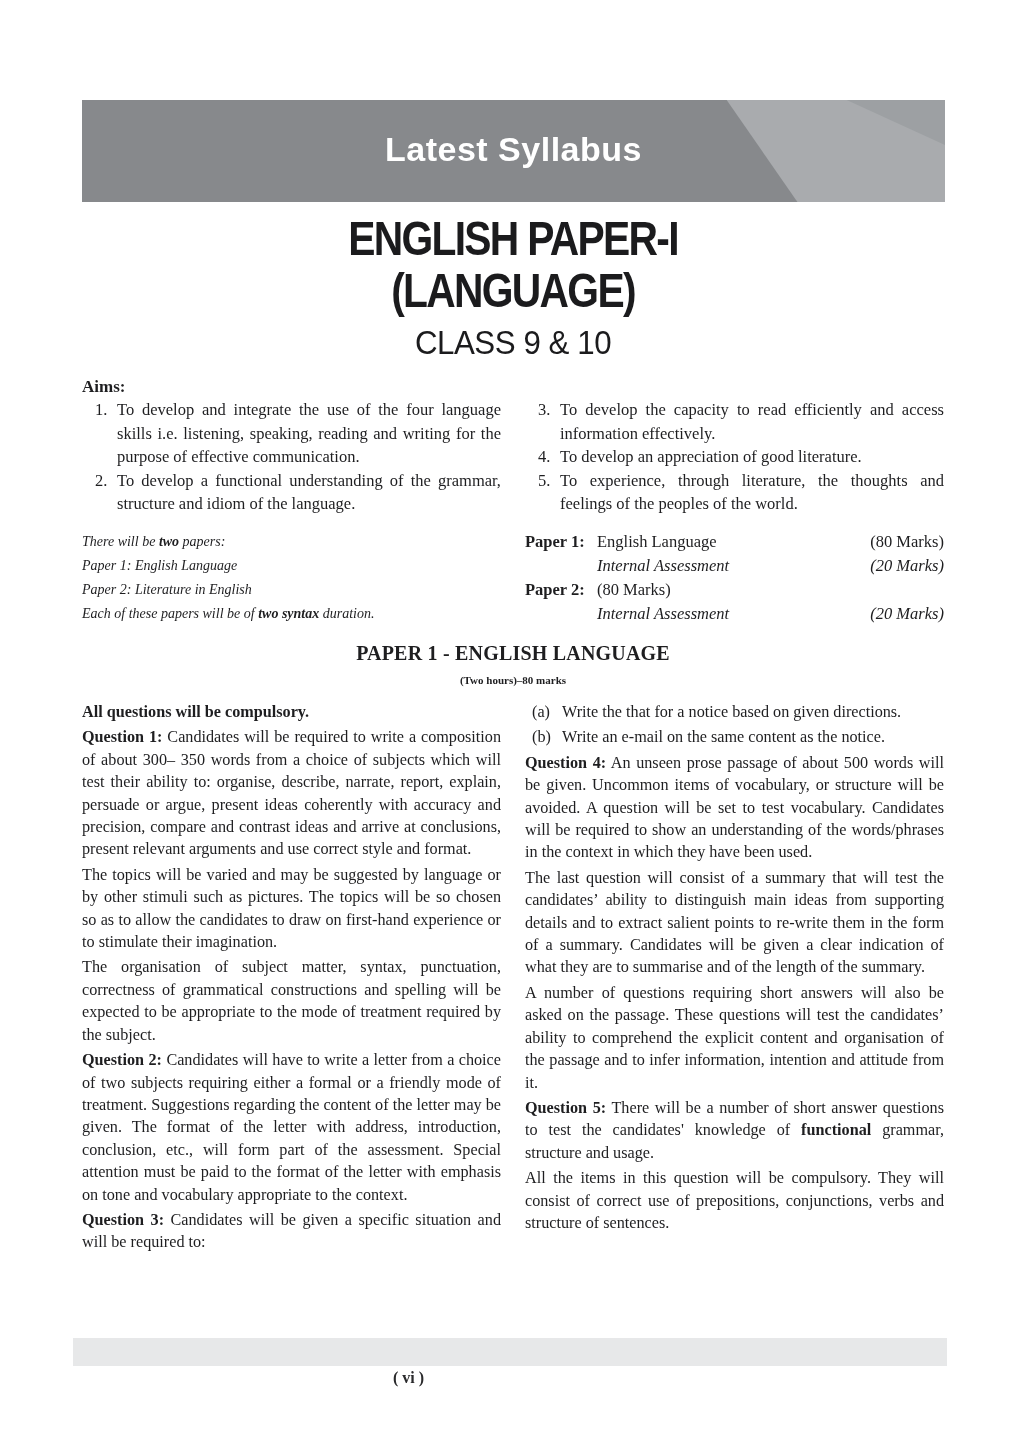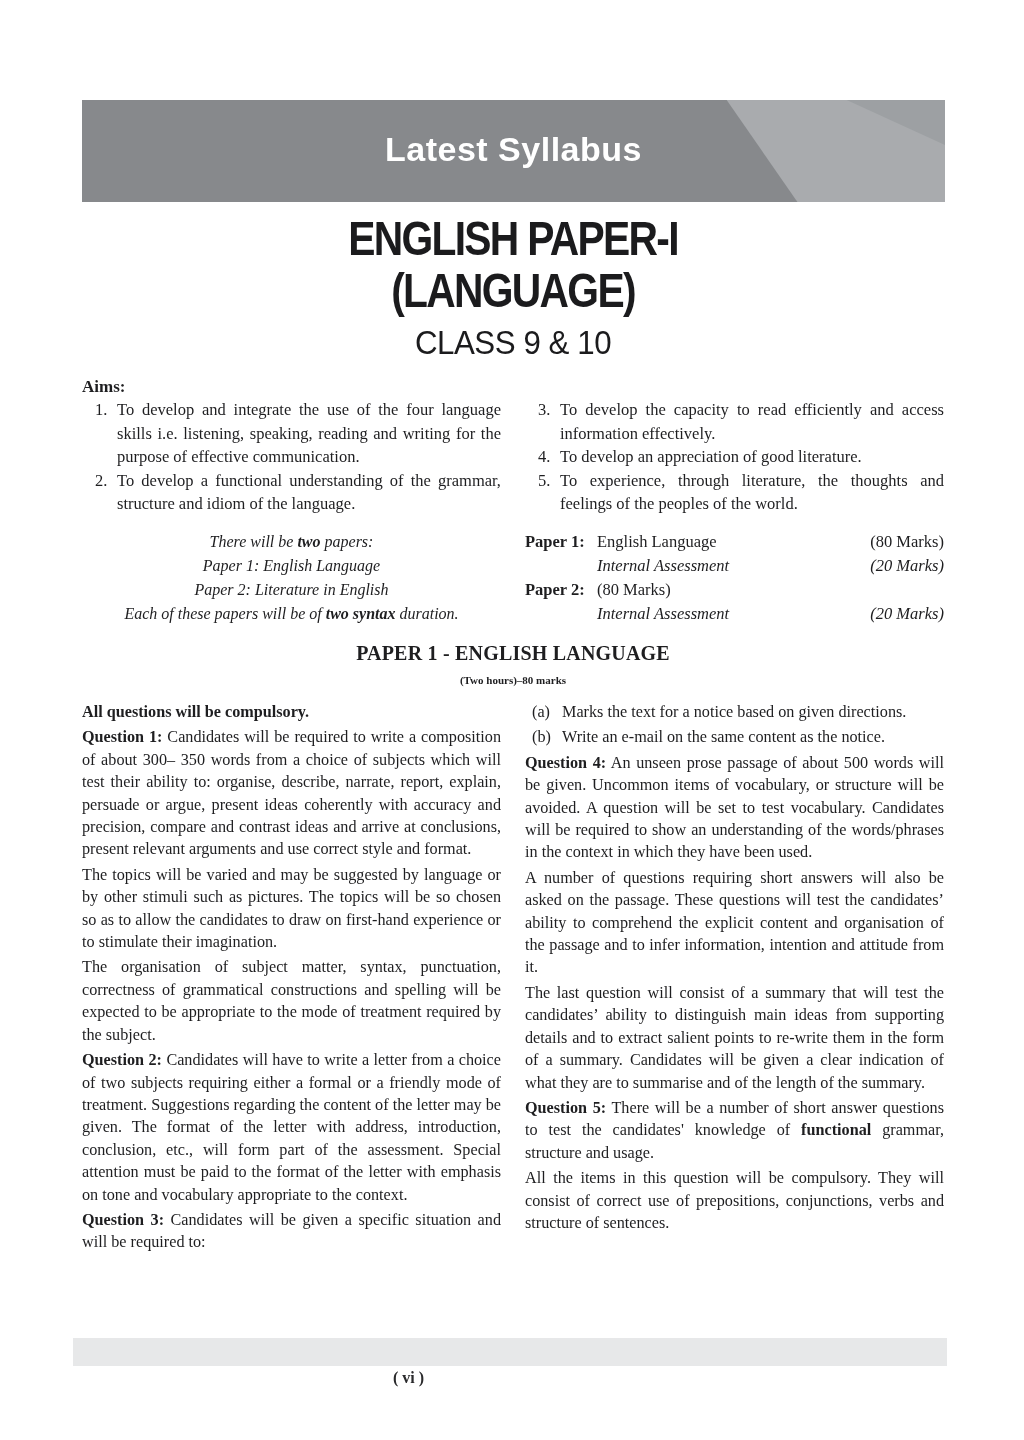--- a/index.html
+++ b/index.html
@@ -72,21 +72,21 @@
 
   
   .aims { top: 350px; }
   .aims-heading { font-weight: bold; font-size: 17px; line-height: 23px; }
   .num-item { display: flex; font-size: 16.5px; line-height: 23.6px; }
   .num-item .num { flex: 0 0 35px; padding-left: 13px; }
   .num-item .txt { flex: 1; text-align: justify; }
 
   
   .papers-row { top: 505px; }
-  .note { font-style: italic; font-size: 16px; line-height: 24px; text-align: center; }
+  .note { font-style: italic; font-size: 14px; line-height: 24px; }
   .note .bi { font-weight: bold; }
   .ptable { font-size: 16.5px; line-height: 24px; }
   .prow { display: flex; }
   .prow .plabel { flex: 0 0 72px; font-weight: bold; }
   .prow .pname { flex: 1; }
   .prow .pmarks { text-align: right; white-space: nowrap; }
   .prow.italic .pname, .prow.italic .pmarks { font-style: italic; }
 
   
   .section-head { top: 615px; text-align: center; }
@@ -214,29 +214,29 @@
         <p class="para"><span class="lead">Question 1:</span> <span>Candidates will be required to write a composition of about 300– 350 words from a choice of subjects which will test their ability to: organise, describe, narrate, report, explain, persuade or argue, present ideas coherently with accuracy and precision, compare and contrast ideas and arrive at conclusions, present relevant arguments and use correct style and format.</span></p>
         <p class="para">The topics will be varied and may be suggested by language or by other stimuli such as pictures. The topics will be so chosen so as to allow the candidates to draw on first-hand experience or to stimulate their imagination.</p>
         <p class="para">The organisation of subject matter, syntax, punctuation, correctness of grammatical constructions and spelling will be expected to be appropriate to the mode of treatment required by the subject.</p>
         <p class="para"><span class="lead">Question 2:</span> <span>Candidates will have to write a letter from a choice of two subjects requiring either a formal or a friendly mode of treatment. Suggestions regarding the content of the letter may be given. The format of the letter with address, introduction, conclusion, etc., will form part of the assessment. Special attention must be paid to the format of the letter with emphasis on tone and vocabulary appropriate to the context.</span></p>
         <p class="para"><span class="lead">Question 3:</span> <span>Candidates will be given a specific situation and will be required to:</span></p>
       </div>
 
       <div class="col">
         <div class="abc">
           <span class="abc-num">(a)</span>
-          <span class="abc-txt">Marks the text for a notice based on given directions.</span>
+          <span class="abc-txt">Write the that for a notice based on given directions.</span>
         </div>
         <div class="abc">
           <span class="abc-num">(b)</span>
           <span class="abc-txt">Write an e-mail on the same content as the notice.</span>
         </div>
         <p class="para"><span class="lead">Question 4:</span> <span>An unseen prose passage of about 500 words will be given. Uncommon items of vocabulary, or structure will be avoided. A question will be set to test vocabulary. Candidates will be required to show an understanding of the words/phrases in the context in which they have been used.</span></p>
+        <p class="para">The last question will consist of a summary that will test the candidates’ ability to distinguish main ideas from supporting details and to extract salient points to re-write them in the form of a summary. Candidates will be given a clear indication of what they are to summarise and of the length of the summary.</p>
         <p class="para">A number of questions requiring short answers will also be asked on the passage. These questions will test the candidates’ ability to comprehend the explicit content and organisation of the passage and to infer information, intention and attitude from it.</p>
-        <p class="para">The last question will consist of a summary that will test the candidates’ ability to distinguish main ideas from supporting details and to extract salient points to re-write them in the form of a summary. Candidates will be given a clear indication of what they are to summarise and of the length of the summary.</p>
         <p class="para"><span class="lead">Question 5:</span> <span>There will be a number of short answer questions to test the candidates' knowledge of </span><span class="bold-word">functional</span><span> grammar, structure and usage.</span></p>
         <p class="para">All the items in this question will be compulsory. They will consist of correct use of prepositions, conjunctions, verbs and structure of sentences.</p>
       </div>
 
     </div>
   </div>
 
   <div class="footer-bar"></div>
   <div class="page-number">( vi )</div>
 

